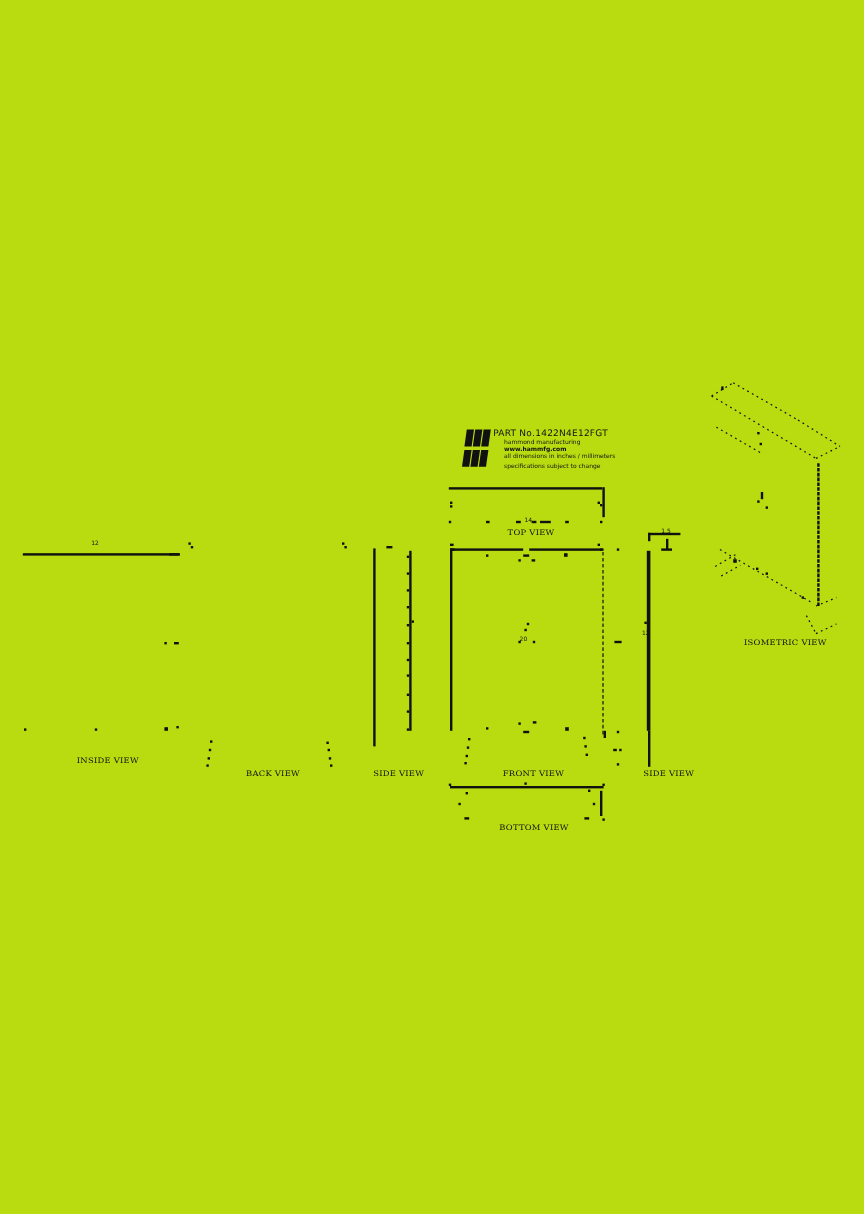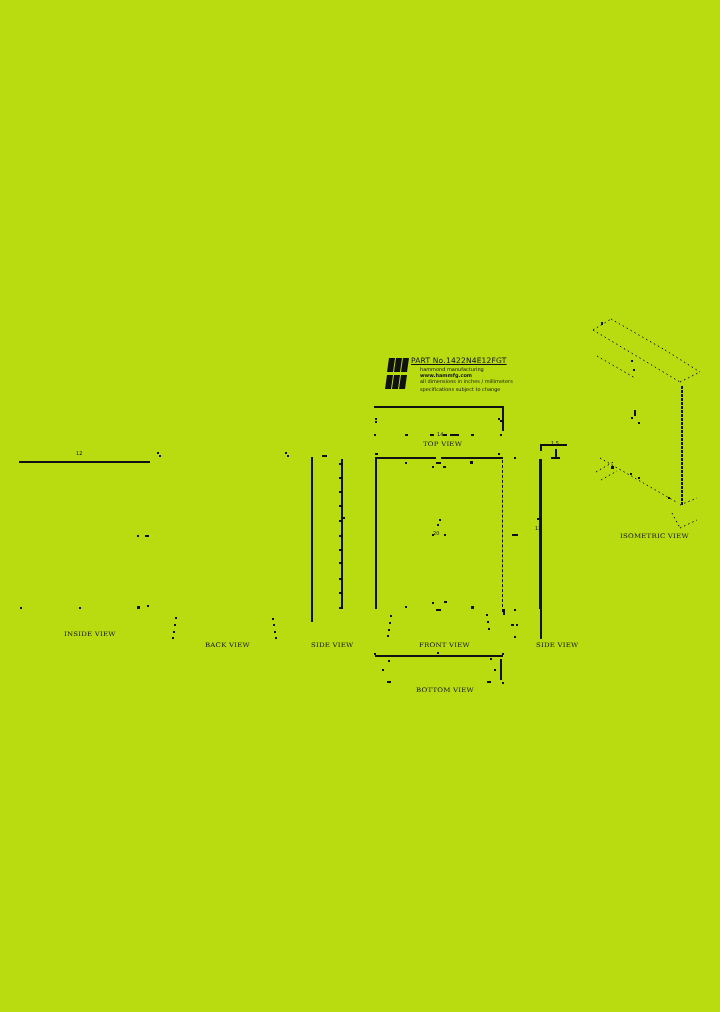--- a/index.html
+++ b/index.html
@@ -10,21 +10,21 @@
   }
   .ln { position:absolute; background:#111; }
   .dash-v { position:absolute; width:0; border-left:1.5px dashed #111; }
   .dot { position:absolute; width:2px; height:2px; background:#111; }
   .lbl {
     position:absolute; font-size:7px; color:#111; letter-spacing:0.2px;
     white-space:nowrap; font-family:"DejaVu Serif", serif; transform:scaleY(0.9);
   }
   .tiny { position:absolute; font-size:5px; color:#111; white-space:nowrap;
     font-family:"DejaVu Sans", sans-serif; }
-  .partno { position:absolute; font-size:7.5px; color:#111; font-family:"DejaVu Sans", sans-serif; white-space:nowrap; letter-spacing:0.2px;text-decoration:underline; }
+  .partno { position:absolute; font-size:7.5px; color:#111; font-family:"DejaVu Sans", sans-serif; white-space:nowrap; letter-spacing:0.2px; }
   svg { position:absolute; overflow:visible; }
 </style>
 </head>
 <body>
 
 <div>
   <svg style="left:385px;top:358px;" width="26" height="32" viewBox="0 0 26 32">
     <polygon points="4,0 10,0 8,14 2,14" fill="#111"></polygon>
     <polygon points="11,0 17,0 15,14 9,14" fill="#111"></polygon>
     <polygon points="18,0 24,0 22,14 16,14" fill="#111"></polygon>

